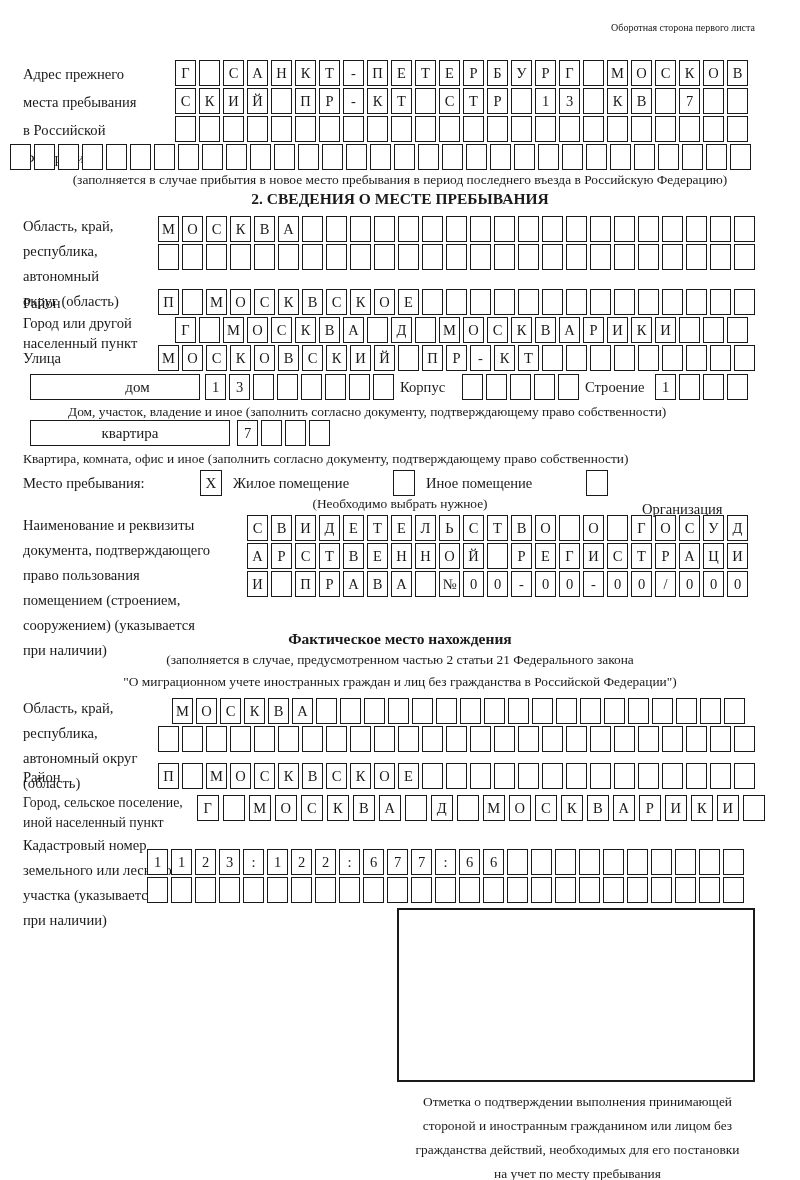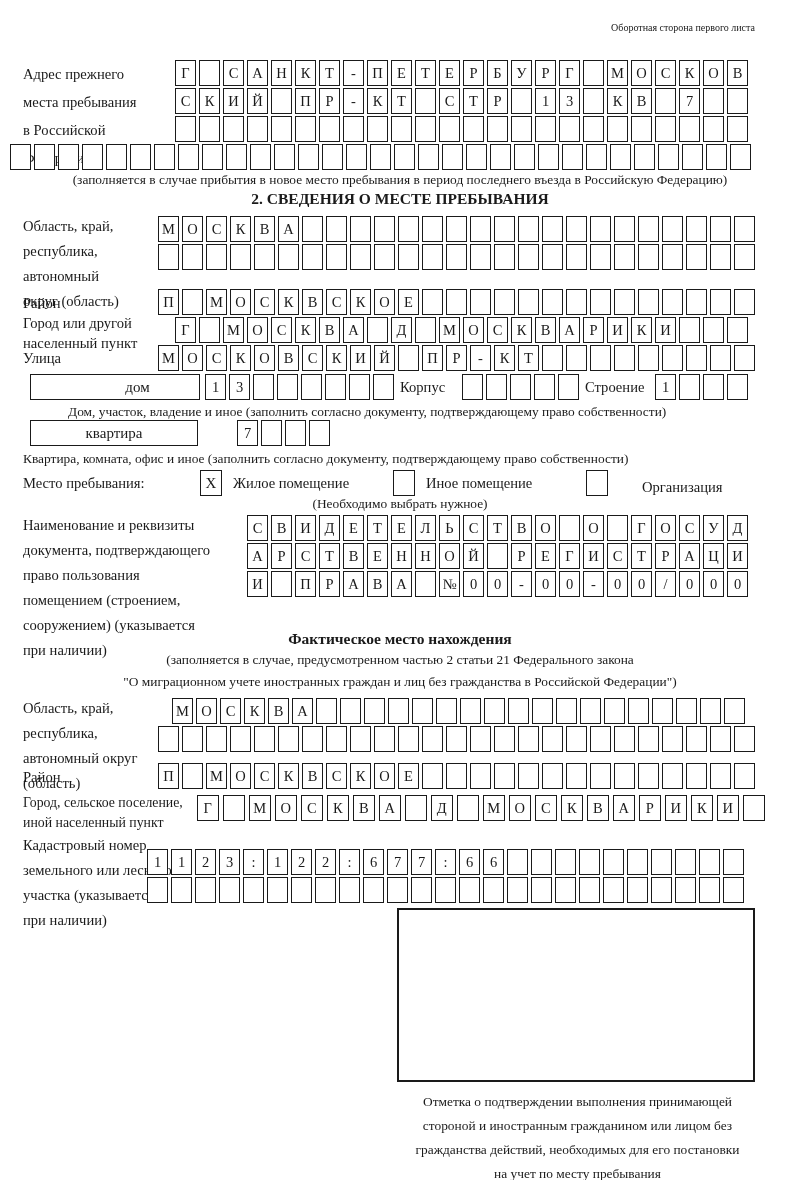--- a/index.html
+++ b/index.html
@@ -330,36 +330,36 @@
   </div>
 <div class="lbl" style="left:585px;top:374px;line-height:26px;">Строение</div>
 <div class="row" style="left:655px;top:374px;">
     <span class="cell">1</span>
     <span class="cell"></span>
     <span class="cell"></span>
     <span class="cell"></span>
   </div>
 <div class="cap" style="left:23px;top:404px;margin-left:45px;">Дом, участок, владение и иное (заполнить согласно документу, подтверждающему право собственности)</div>
 
-<div class="wbox" style="left:30px;top:420px;width:168px;">квартира</div>
+<div class="wbox" style="left:30px;top:420px;width:200px;">квартира</div>
 <div class="row" style="left:237px;top:420px;">
     <span class="cell">7</span>
     <span class="cell"></span>
     <span class="cell"></span>
     <span class="cell"></span>
   </div>
 <div class="cap" style="left:23px;top:451px;">Квартира, комната, офис и иное (заполнить согласно документу, подтверждающему право собственности)</div>
 
 <div class="lbl" style="left:23px;top:470px;line-height:26px;">Место пребывания:</div>
 <div class="cbox" style="left:200px;top:470px;">X</div>
 <div class="lbl" style="left:233px;top:470px;line-height:26px;">Жилое помещение</div>
 <div class="cbox" style="left:393px;top:470px;"></div>
 <div class="lbl" style="left:426px;top:470px;line-height:26px;">Иное помещение</div>
 <div class="cbox" style="left:586px;top:470px;"></div>
-<div class="lbl" style="left:642px;top:474px;line-height:26px;">Организация</div>
+<div class="lbl" style="left:642px;top:496px;line-height:26px;">Организация</div>
 <div class="cap center" style="top:496px;">(Необходимо выбрать нужное)</div>
 
 <div class="lbl" style="left:23px;top:513px;width:220px;">
   <div>Наименование и реквизиты</div>
   <div>документа, подтверждающего</div>
   <div>право пользования</div>
   <div>помещением (строением,</div>
   <div>сооружением) (указывается</div>
   <div>при наличии)</div>
 </div>

